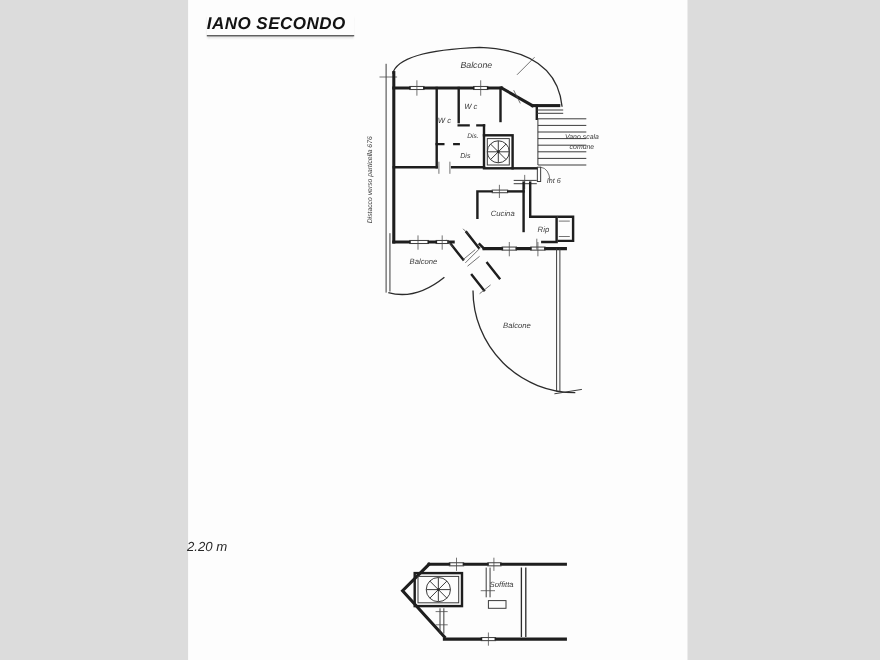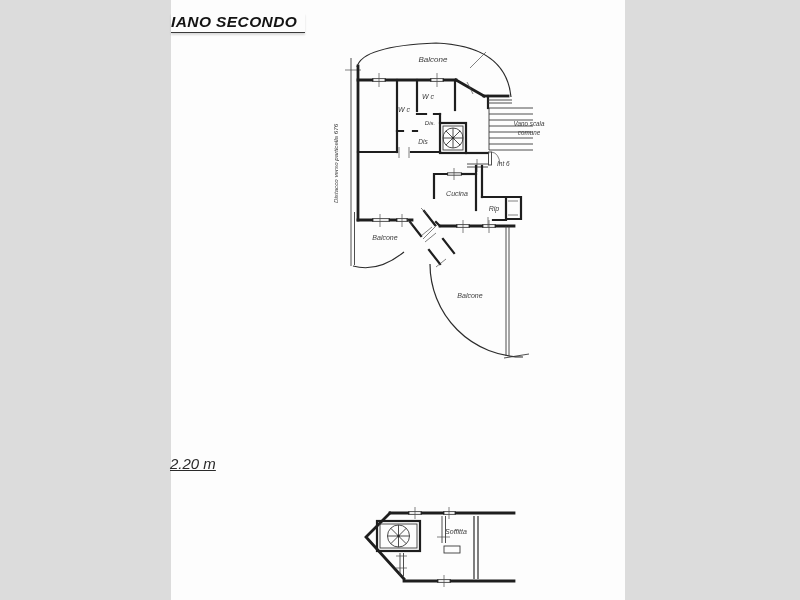--- a/index.html
+++ b/index.html
@@ -12,26 +12,27 @@
   .band-left  { left:0;  width:171px; }
   .band-right { left:625px; width:175px; }
   .floor-title {
     position:absolute;
     font-style:italic; font-weight:700; font-size:15.5px; letter-spacing:.4px;
     color:#131313;
     border-bottom:1.6px solid #3a3a3a;
     padding:0 8px 1px 0;
     box-shadow:0 2px 2px rgba(0,0,0,0.14);
     white-space:nowrap;
+    margin-left:17px;
   }
   .title-secondo { left:171px; top:13px; }
   .title-terzo   { left:171px; top:441px; }
   .height-note {
-    position:absolute; left:170px; top:455px;
-    font-style:italic; font-size:15px; color:#2a2a2a; white-space:nowrap;text-decoration:underline;
+    position:absolute; left:170px; top:490px;
+    font-style:italic; font-size:12px; color:#2a2a2a; white-space:nowrap;
   }
   svg.plan { position:absolute; left:0; top:0; }
   .w3 { stroke:#1e1e1e; stroke-width:2.8; fill:none; stroke-linecap:square; }
   .w2 { stroke:#1e1e1e; stroke-width:2.2; fill:none; stroke-linecap:square; }
   .t  { stroke:#3a3a3a; stroke-width:0.9; fill:none; }
   .tt { stroke:#4a4a4a; stroke-width:0.7; fill:none; }
   .a  { stroke:#2c2c2c; stroke-width:1.2; fill:none; }
   .lbl { font-family:"Liberation Sans", sans-serif; font-style:italic; fill:#3c3c3c; }
 </style>
 </head>

